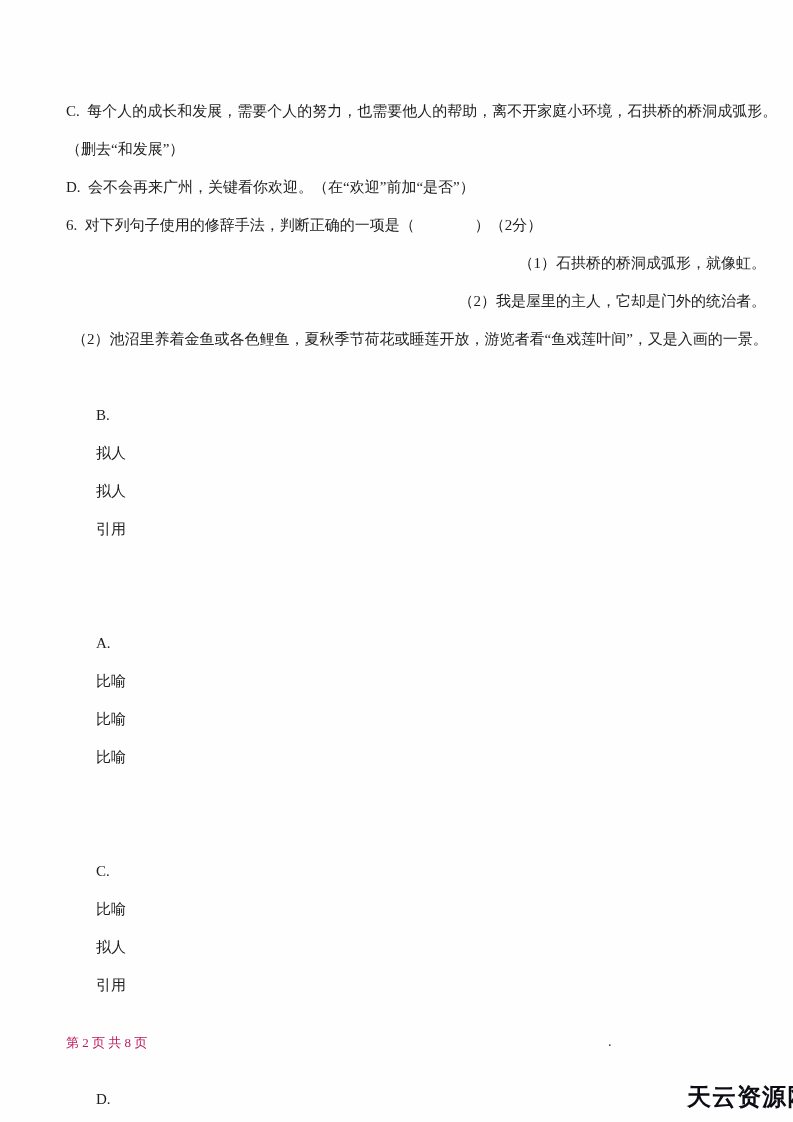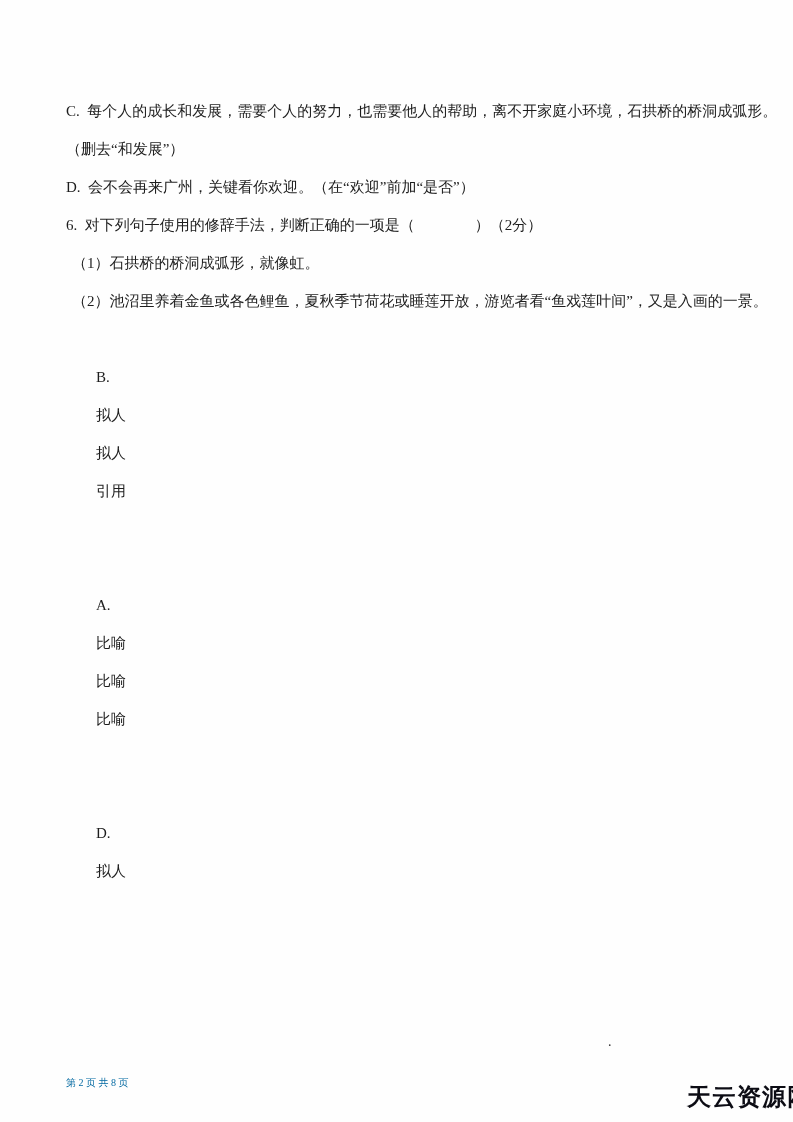--- a/index.html
+++ b/index.html
@@ -15,30 +15,30 @@
   }
   .content {
     position: absolute;
     left: 66px;
     top: 92px;
     width: 700px;
     font-size: 15px;
   }
   .line { white-space: pre; }
   .sec-a .line { line-height: 38px; }
-  .indent-1 { padding-left: 6px; }
+  .indent-1 { padding-left: 6px; text-align: right; }
   .q5l { display: inline-block; width: 24px; }
   .q5c1 { display: inline-block; width: 47px; }
   .q5c2 { display: inline-block; width: 65px; }
   .footer {
     position: absolute;
     left: 66px;
-    top: 1076px;
-    font-size: 10px;
-    color: #0369a1;
+    top: 1034px;
+    font-size: 13px;
+    color: #be185d;
     white-space: pre;
   }
   .stray-dot {
     position: absolute;
     left: 608px;
     top: 1034px;
     font-size: 14px;
     color: #333;
   }
   .watermark {
@@ -59,33 +59,40 @@
 <div class="page">
   <div class="content">
 
     <div class="sec-a">
       <p class="line">C.  每个人的成长和发展，需要个人的努力，也需要他人的帮助，离不开家庭小环境，石拱桥的桥洞成弧形。</p>
       <p class="line">（删去“和发展”）</p>
       <p class="line">D.  会不会再来广州，关键看你欢迎。（在“欢迎”前加“是否”）</p>
 
       <p class="line">6.  对下列句子使用的修辞手法，判断正确的一项是（　　　　）（2分）</p>
       <p class="line indent-1">（1）石拱桥的桥洞成弧形，就像虹。</p>
+      <p class="line indent-1">（2）我是屋里的主人，它却是门外的统治者。</p>
       <p class="line indent-1">（2）池沼里养着金鱼或各色鲤鱼，夏秋季节荷花或睡莲开放，游览者看“鱼戏莲叶间”，又是入画的一景。</p>
 
       <p class="line">
         <span class="q5l">B.</span>
         <span class="q5c1">拟人</span>
         <span class="q5c2">拟人</span>
         <span>引用</span>
       </p>
       <p class="line">
         <span class="q5l">A.</span>
         <span class="q5c1">比喻</span>
         <span class="q5c2">比喻</span>
         <span>比喻</span>
+      </p>
+      <p class="line">
+        <span class="q5l">C.</span>
+        <span class="q5c1">比喻</span>
+        <span class="q5c2">拟人</span>
+        <span>引用</span>
       </p>
       <p class="line">
         <span class="q5l">D.</span>
         <span class="q5c1">拟人</span>
         
         
       </p>
     </div>
 
   </div>

